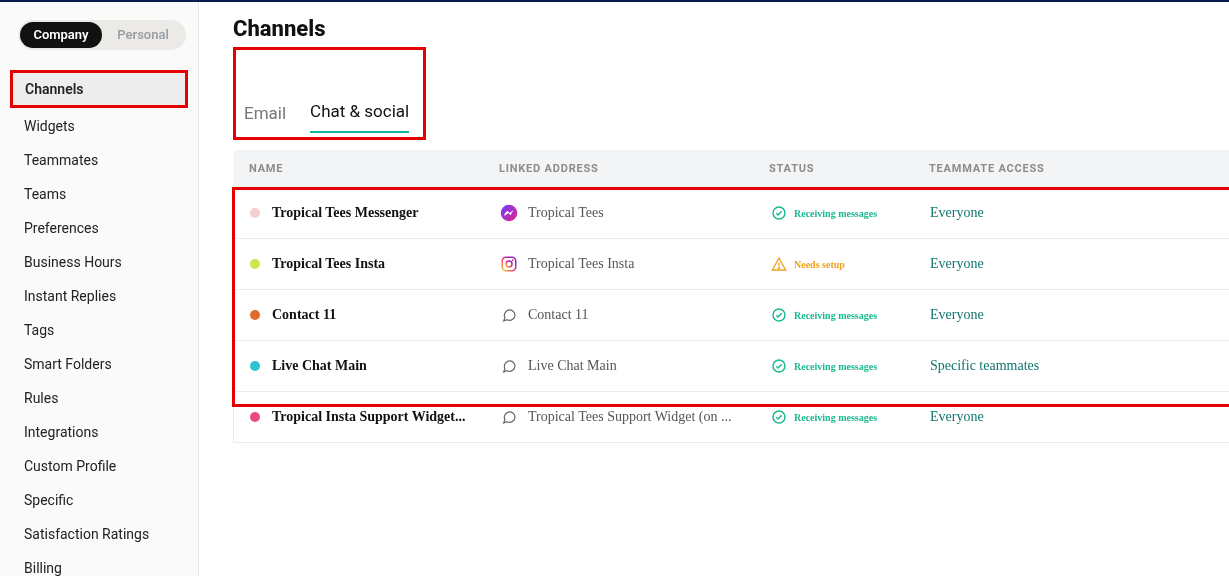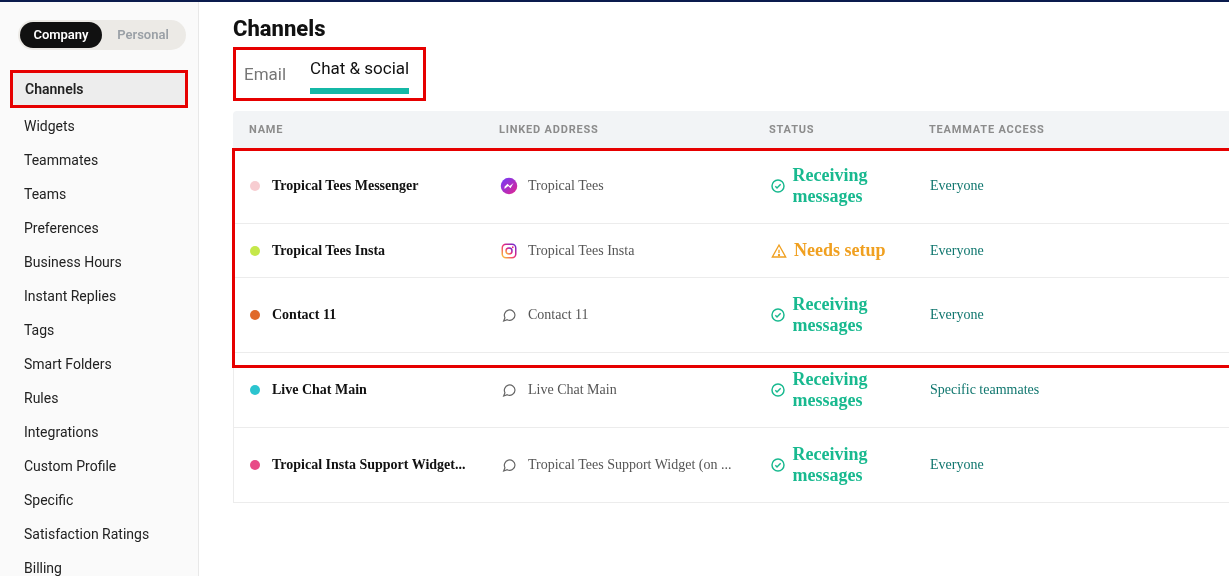--- a/index.html
+++ b/index.html
@@ -86,21 +86,22 @@
   padding: 8px 14px 4px 8px;
 }
 .tab {
   font-size: 17px;
   color: #777;
   padding-bottom: 10px;
   cursor: pointer;
 }
 .tab.active {
   color: #111;
-  border-bottom: 6px solid #14b8a6;
+  border-bottom: 2px solid #14b8a6;
+  margin-top: 43px;
 }
 .table {
   margin-top: 10px;
   width: 1075px;
 }
 .thead {
   background: #f2f4f6;
   display: grid;
   grid-template-columns: 250px 270px 160px 1fr;
   padding: 12px 16px;
@@ -147,21 +148,21 @@
   overflow: hidden;
   text-overflow: ellipsis;
 }
 .icon {
   width: 18px; height: 18px; display: inline-flex; align-items: center; justify-content: center;
 }
 .status-cell {
   display: flex;
   align-items: center;
   gap: 6px;
-  font-size: 18px;
+  font-size: 10px;
   font-weight: 600;
 }
 .status-ok { color: #18b98f; }
 .status-warn { color: #f0a020; }
 .access-cell { color: #0f766e; }
 .rows-box {
   position: relative;
 }
 .red-overlay {
   position: absolute;

